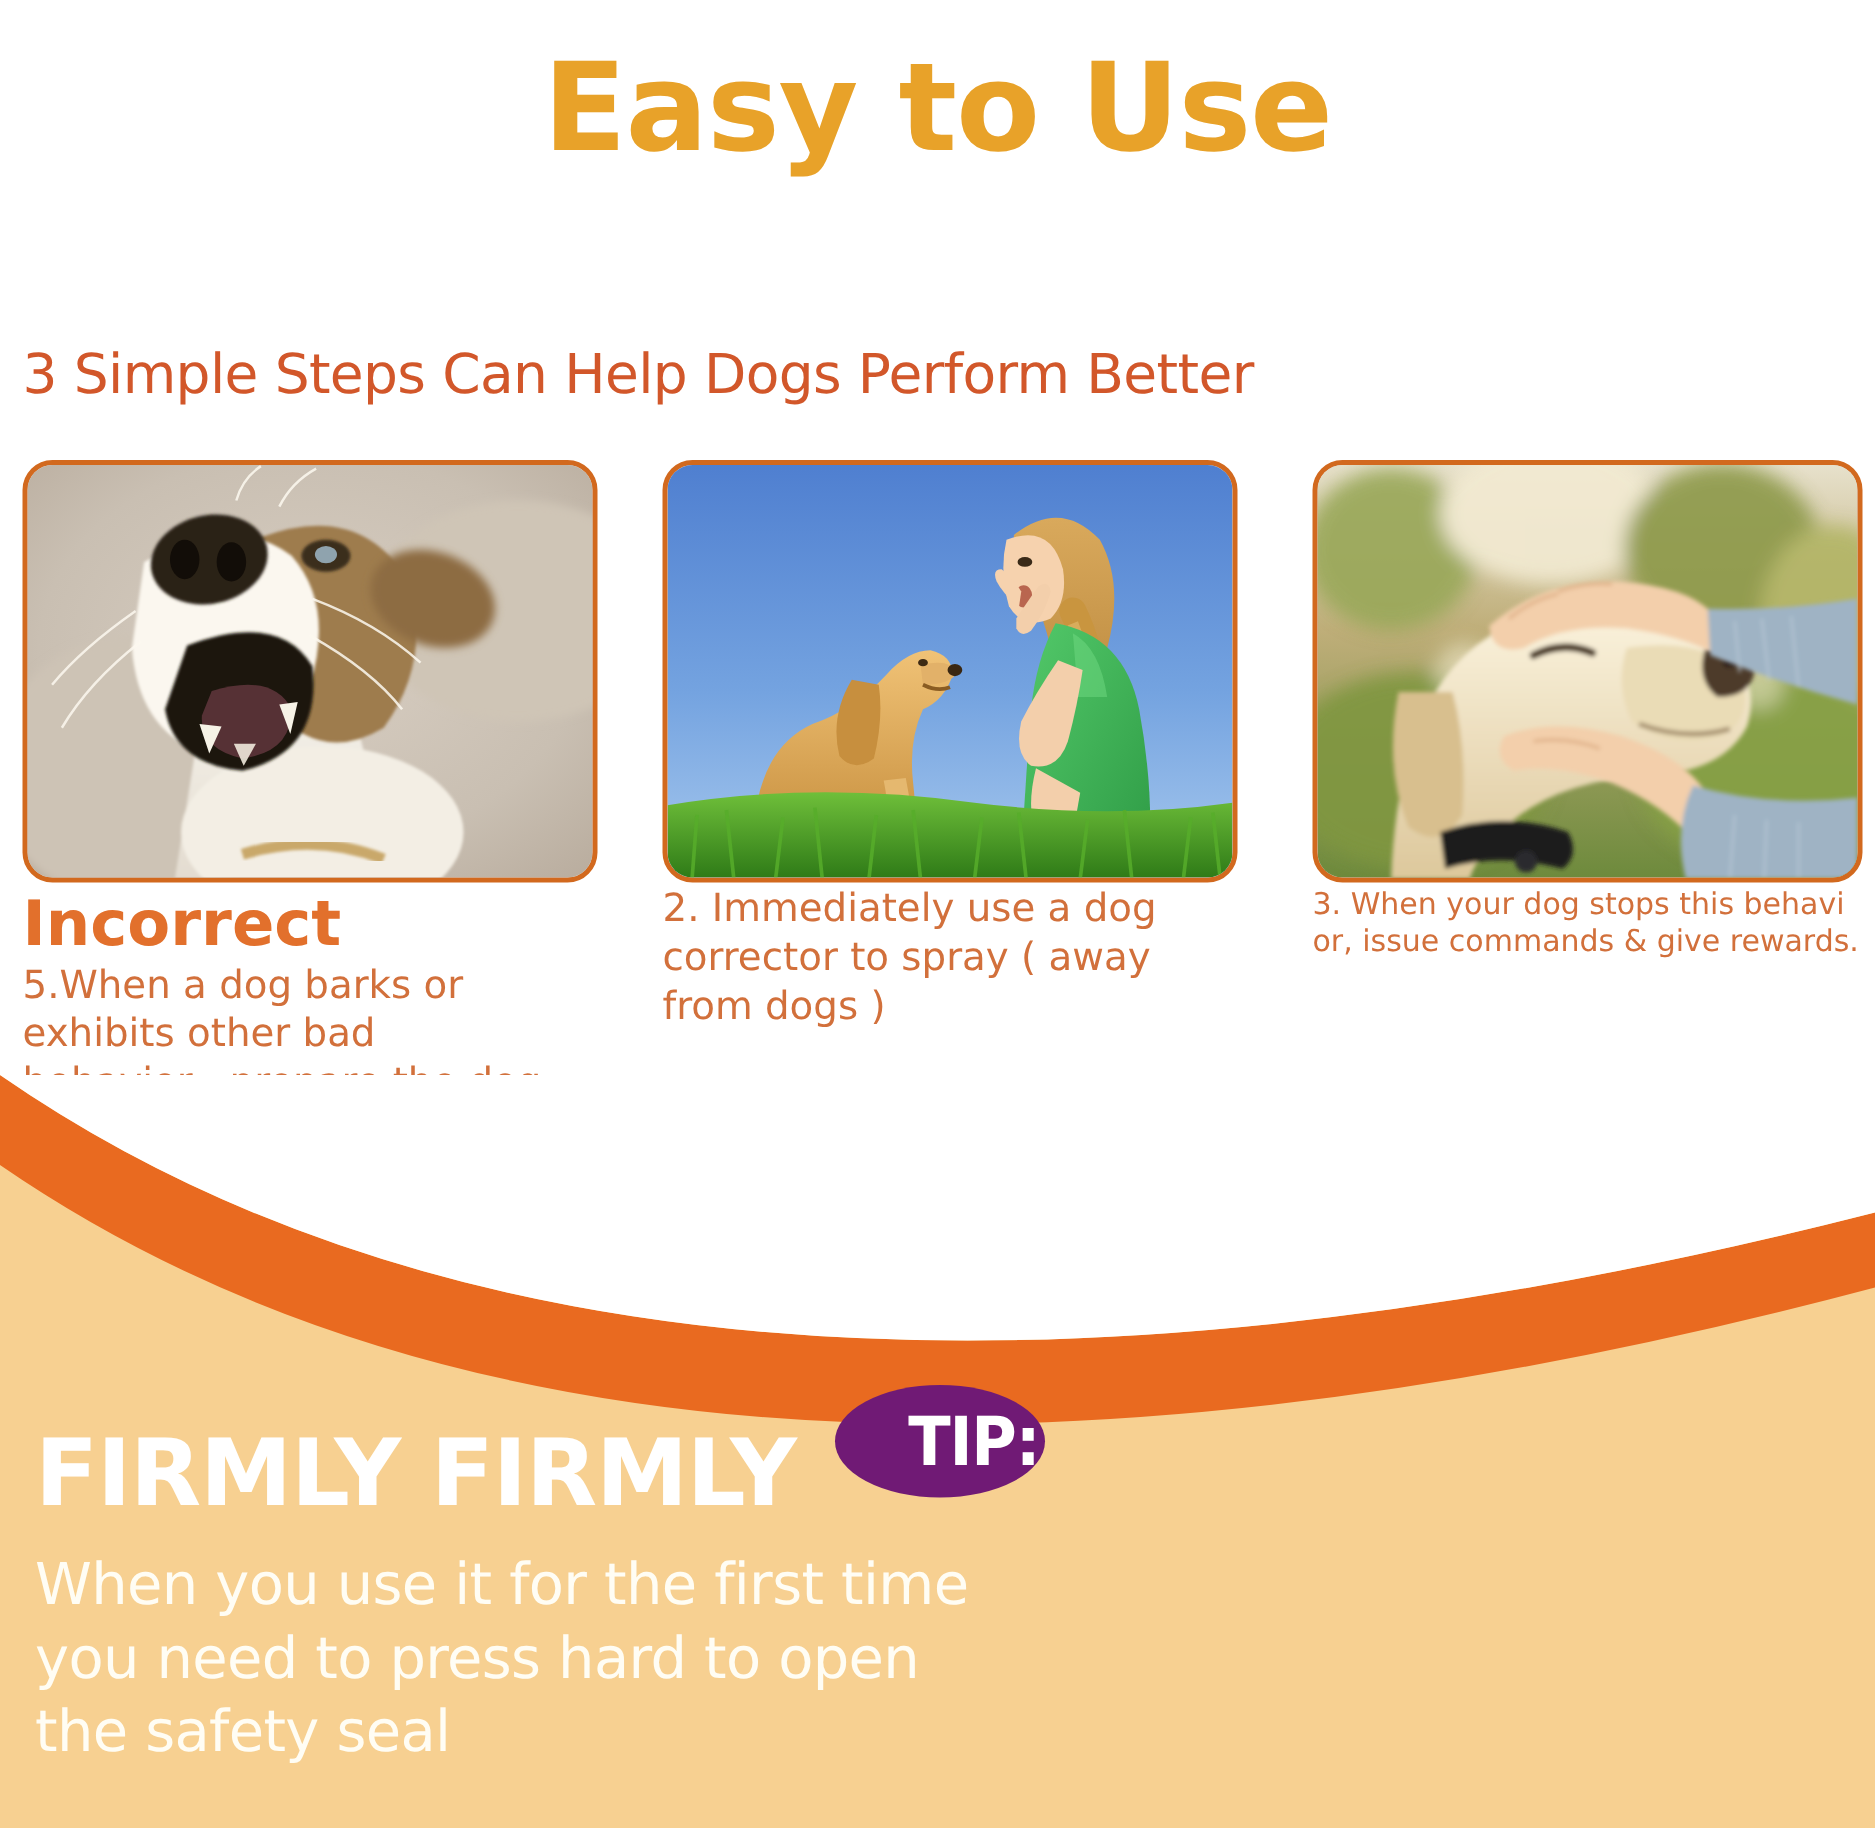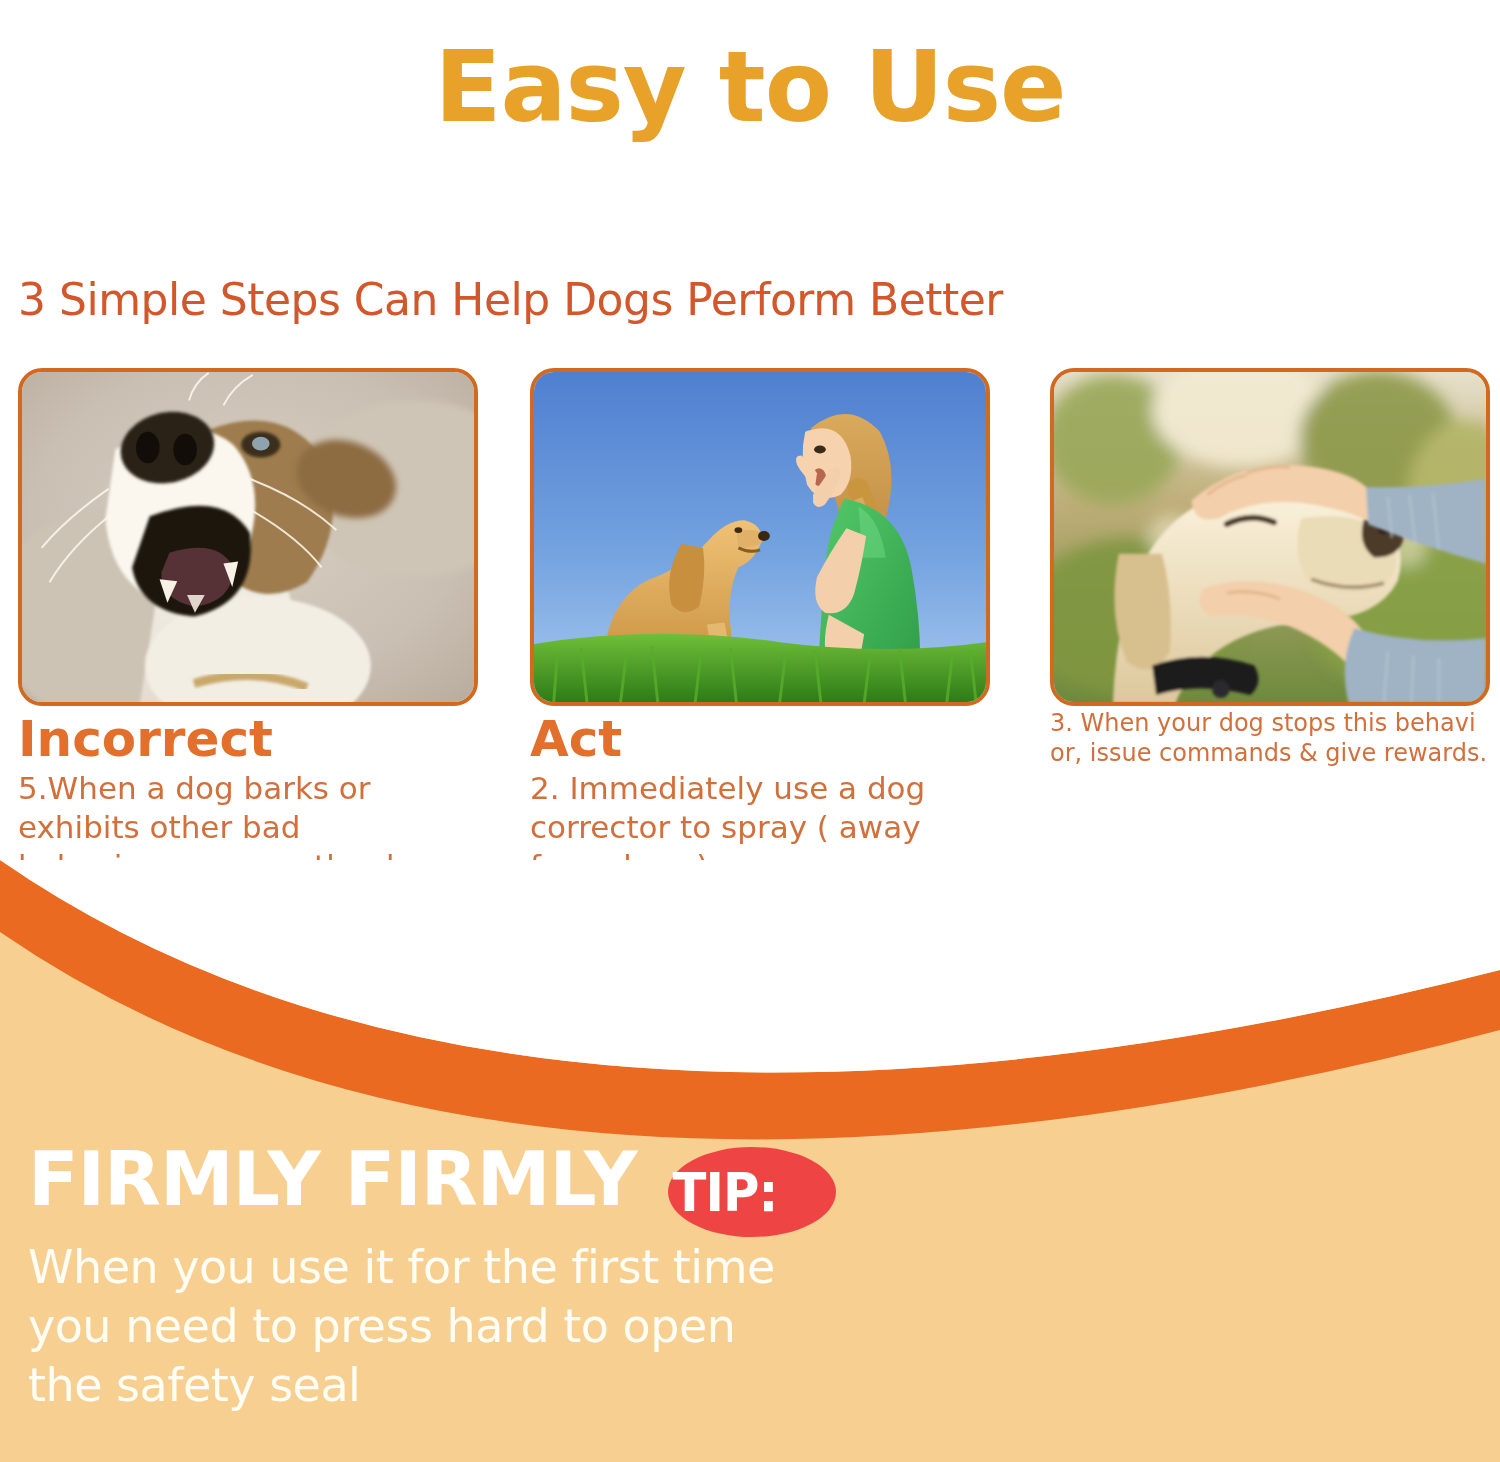--- a/index.html
+++ b/index.html
@@ -113,28 +113,28 @@
     color: #ffffff;
     font-family: "DejaVu Sans", sans-serif;
     letter-spacing: -1px;
     white-space: nowrap;
     z-index: 5;
   }
 
   #tip-badge {
     position: absolute;
     left: 668px;
-    top: 1147px;
+    top: 1108px;
     width: 168px;
     height: 90px;
     border-radius: 50%;
-    background: #ef4444;
+    background: #701a75;
     display: flex;
     align-items: center;
-    justify-content: flex-start;
+    justify-content: flex-end;
     z-index: 6;
   }
   #tip-badge-label {
     color: #ffffff;
     font-size: 54px;
     font-weight: bold;
     font-family: "DejaVu Sans", sans-serif;
     letter-spacing: -1px;
     transform: scaleX(0.92);
   }
@@ -306,21 +306,20 @@
             <path d="M206 338 L200 282"></path>
           <path d="M250 338 L256 288"></path>
             <path d="M292 338 L286 284"></path>
             <path d="M336 338 L342 290"></path>
           <path d="M378 338 L372 282"></path>
             <path d="M420 338 L426 288"></path>
             <path d="M450 338 L444 284"></path>
         </g>
       </svg>
     </div>
-    <div class="step-title">Act</div>
     <div class="step-body">2. Immediately use a dog
 corrector to spray ( away from dogs )</div>
   </div>
 
   <div class="step-card c2">
     <div class="step-photo">
       <svg class="photo-svg" viewBox="0 0 440 338" preserveAspectRatio="xMidYMid slice">
         <defs>
           <linearGradient id="bg3" x1="0" y1="0" x2="0" y2="1">
             <stop offset="0%" stop-color="#e7e1cc"></stop>

